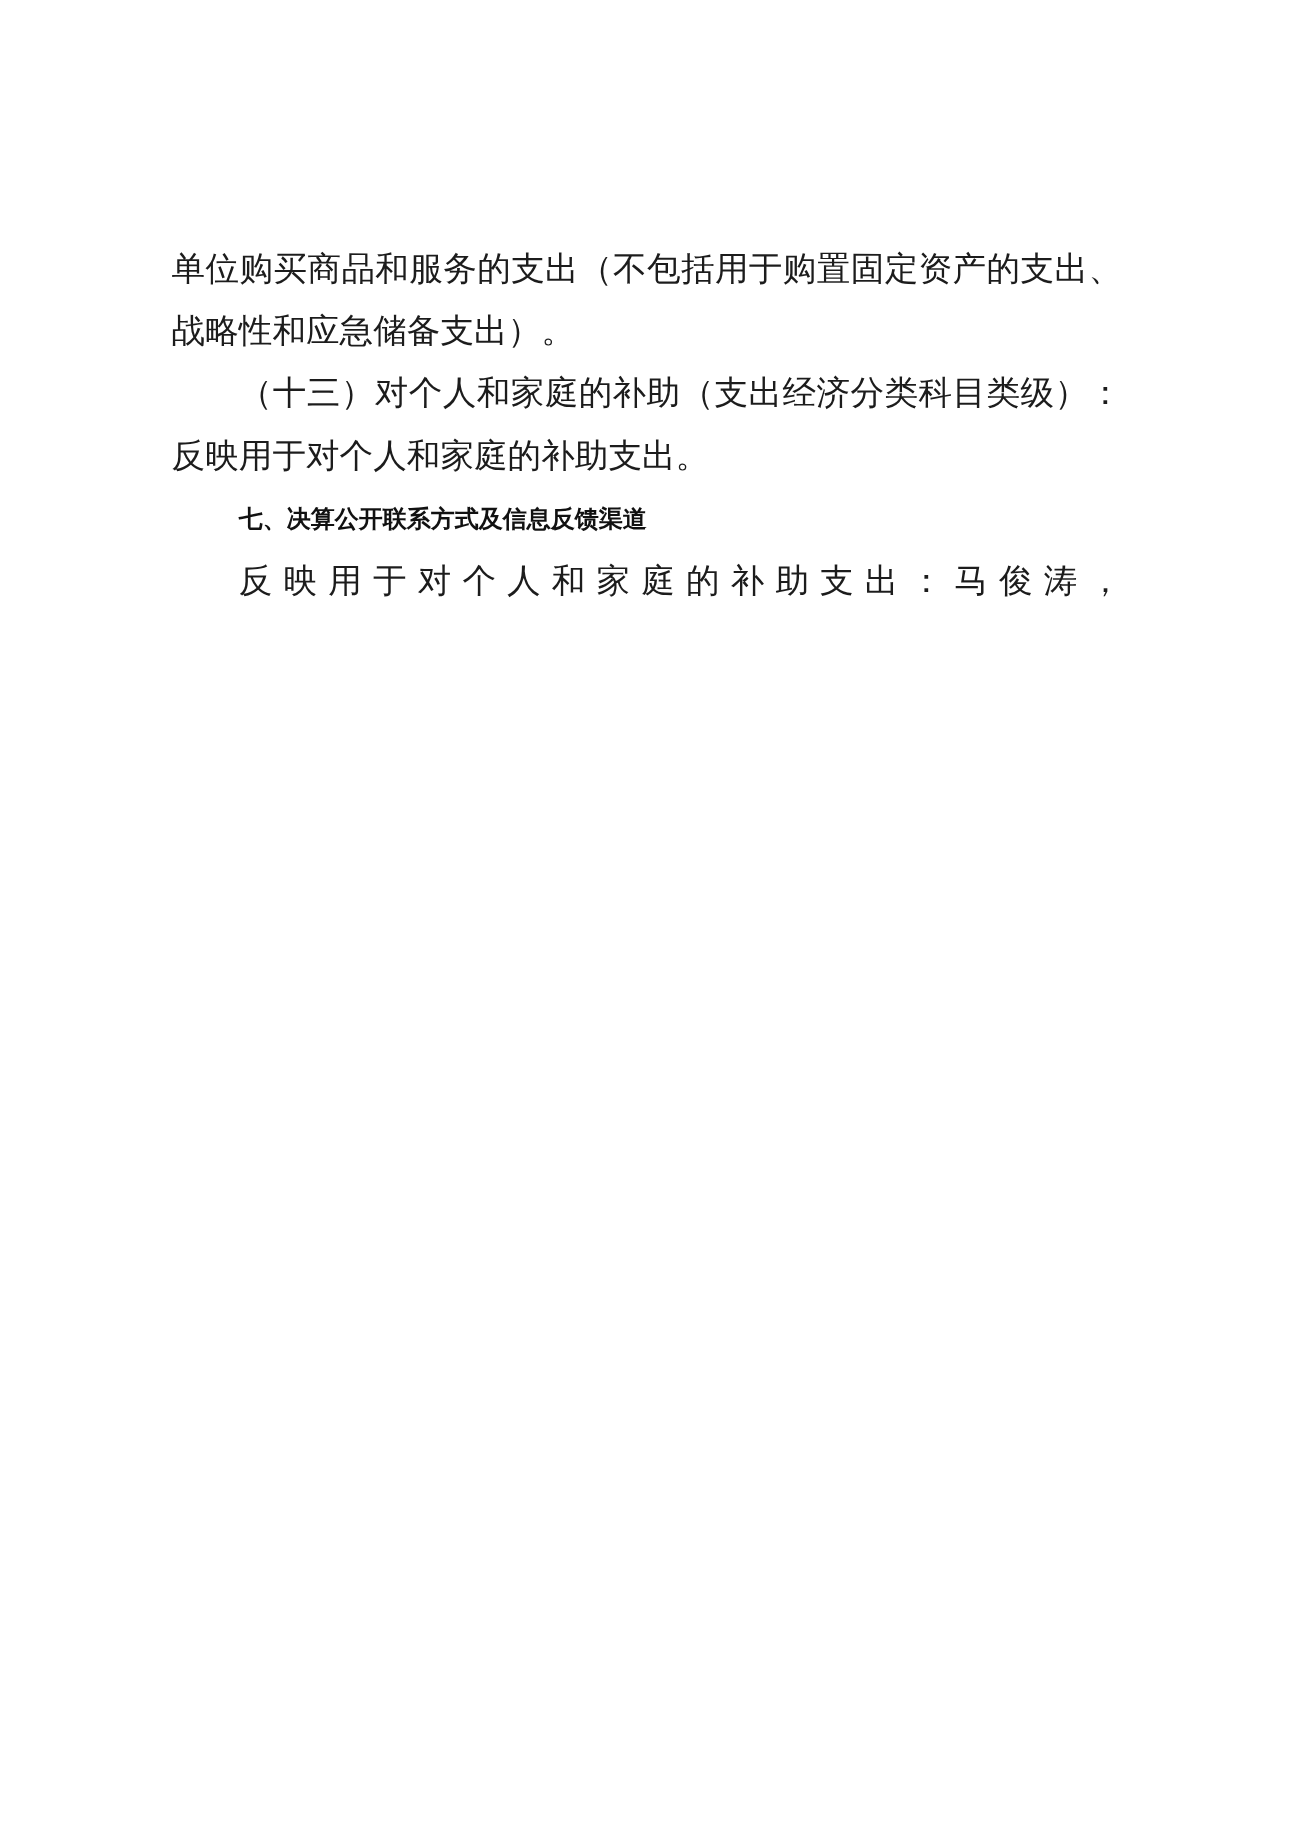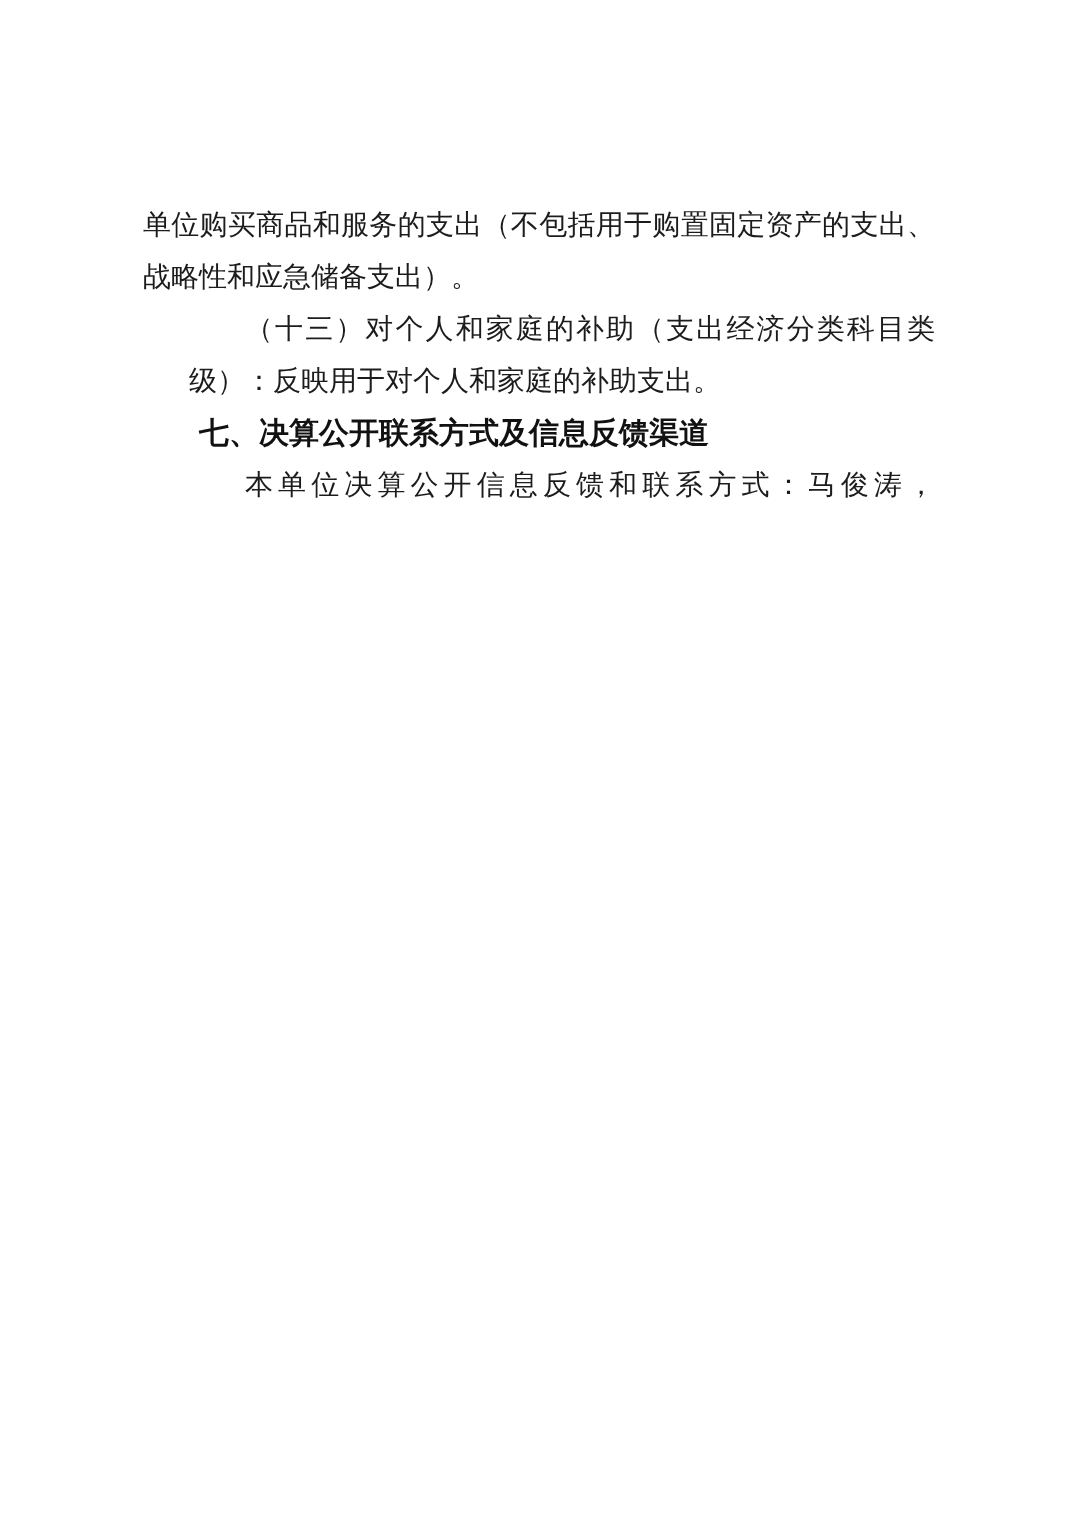--- a/index.html
+++ b/index.html
@@ -24,25 +24,25 @@
     font-size: 28px;
     line-height: 52px;
     font-family: "Liberation Serif", "DejaVu Serif", serif;
   }
   p.body {
     text-align: justify;
     
     text-justify: inter-character;
     font-weight: 400;
   }
-  .indent { text-indent: 56px; margin-left: 46px; }
+  .indent { text-indent: 56px; }
   .heading {
     font-family: Liberation Serif, serif;
     font-weight: 700;
-    font-size: 30px;
+    font-size: 20px;
     line-height: 52px;
     text-indent: 56px;
     color: #111111;
     white-space: nowrap;
   }
   .contact {
     
     text-align-last: justify;
   }
   .phone {
@@ -58,17 +58,17 @@
 <div class="page">
   <div class="content">
 
     <p class="body">单位购买商品和服务的支出（不包括用于购置固定资产的支出、战略性和应急储备支出）。</p>
 
     <p class="body indent">（十三）对个人和家庭的补助（支出经济分类科目类级）：反映用于对个人和家庭的补助支出。</p>
 
 
     <h2 class="heading">七、决算公开联系方式及信息反馈渠道</h2>
 
-    <p class="body indent contact">本单位决算公开信息反馈和联系方式：马俊涛，</p>
+    <p class="body indent contact">反映用于对个人和家庭的补助支出：马俊涛，</p>
 
 
   </div>
 </div>
 
 </body></html>

